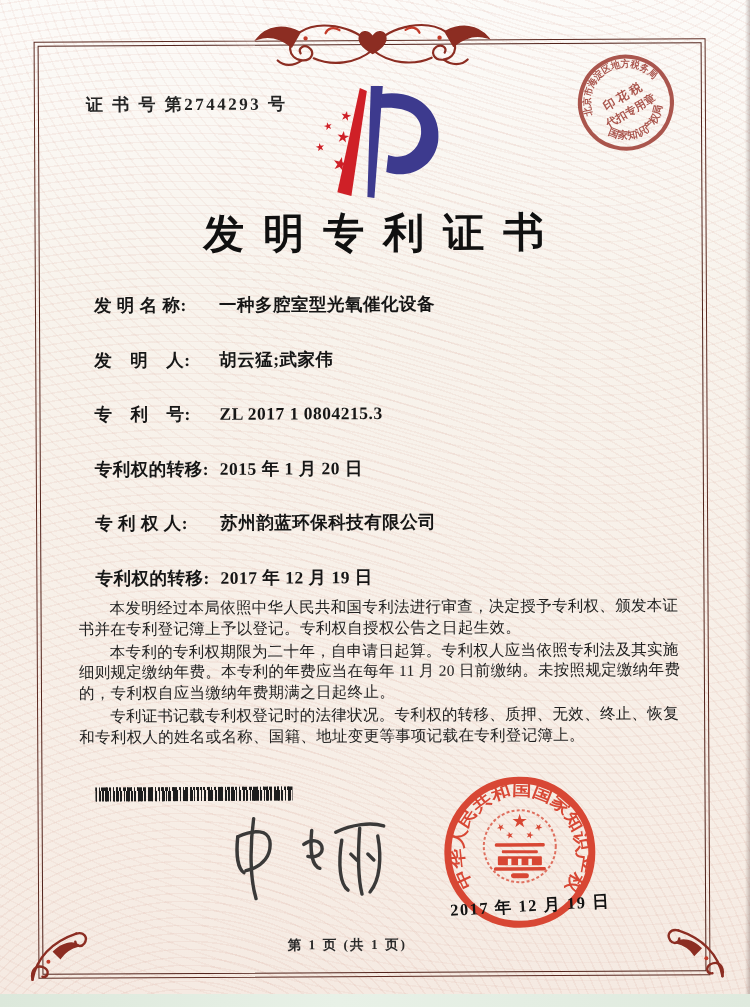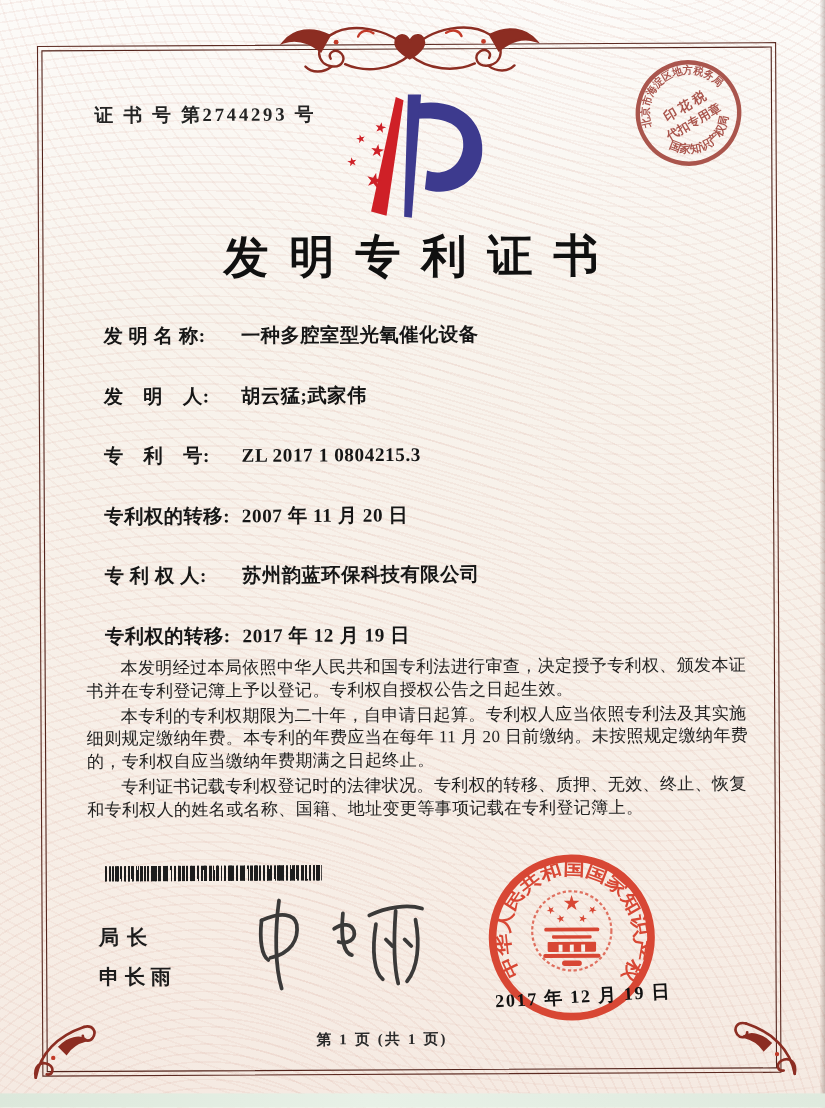--- a/index.html
+++ b/index.html
@@ -138,42 +138,38 @@
       <div class="field-row">
         <span class="field-label">发 明 名 称:</span><span class="field-value">一种多腔室型光氧催化设备</span>
       </div>
       <div class="field-row">
         <span class="field-label">发　明　人:</span><span class="field-value">胡云猛;武家伟</span>
       </div>
       <div class="field-row">
         <span class="field-label">专　利　号:</span><span class="field-value">ZL 2017 1 0804215.3</span>
       </div>
       <div class="field-row">
-        <span class="field-label">专利权的转移:</span><span class="field-value">2007 年 11 月 20 日</span>
+        <span class="field-label">专利权的转移:</span><span class="field-value">2015 年 1 月 20 日</span>
       </div>
       <div class="field-row">
         <span class="field-label">专 利 权 人:</span><span class="field-value">苏州韵蓝环保科技有限公司</span>
       </div>
       <div class="field-row">
         <span class="field-label">专利权的转移:</span><span class="field-value">2017 年 12 月 19 日</span>
       </div>
     </div>
 
     <div class="body-text">
       <p>本发明经过本局依照中华人民共和国专利法进行审查，决定授予专利权、颁发本证书并在专利登记簿上予以登记。专利权自授权公告之日起生效。</p>
       <p>本专利的专利权期限为二十年，自申请日起算。专利权人应当依照专利法及其实施细则规定缴纳年费。本专利的年费应当在每年 11 月 20 日前缴纳。未按照规定缴纳年费的，专利权自应当缴纳年费期满之日起终止。</p>
       <p>专利证书记载专利权登记时的法律状况。专利权的转移、质押、无效、终止、恢复和专利权人的姓名或名称、国籍、地址变更等事项记载在专利登记簿上。</p>
     </div>
 
     <div class="barcode"></div>
 
-    <div class="signer">
-      <div>局长</div>
-      <div class="name">申长雨</div>
-    </div>
 
     <svg class="signature" width="180" height="100" viewBox="0 0 180 100">
       <g stroke="#262626" stroke-width="3.4" fill="none" stroke-linecap="round" opacity="0.9">
         <path d="M38,12 C34,40 34,72 40,92"></path>
         <path d="M22,30 C20,48 22,62 28,66"></path>
         <path d="M22,30 C40,22 52,24 54,34 C56,48 48,60 30,64"></path>
         <path d="M96,24 C94,44 96,60 104,62"></path>
         <path d="M88,38 C96,32 104,34 106,40 C108,48 100,52 92,50"></path>
         <path d="M120,26 C136,18 156,16 168,20"></path>
         <path d="M126,34 C122,58 124,78 132,84"></path>

